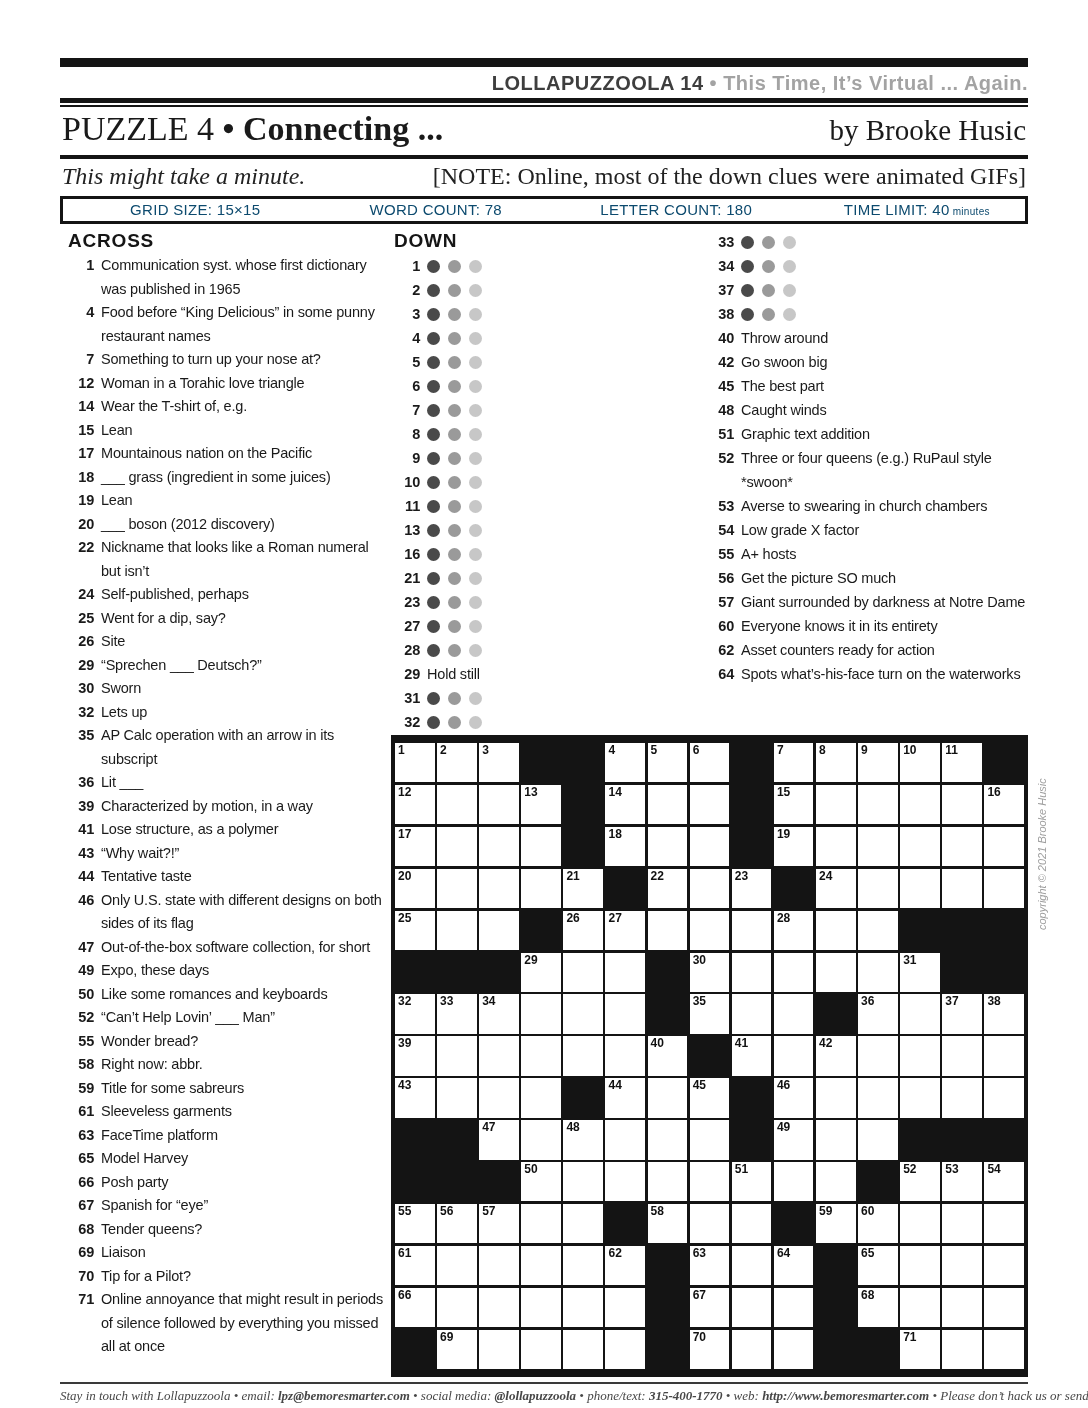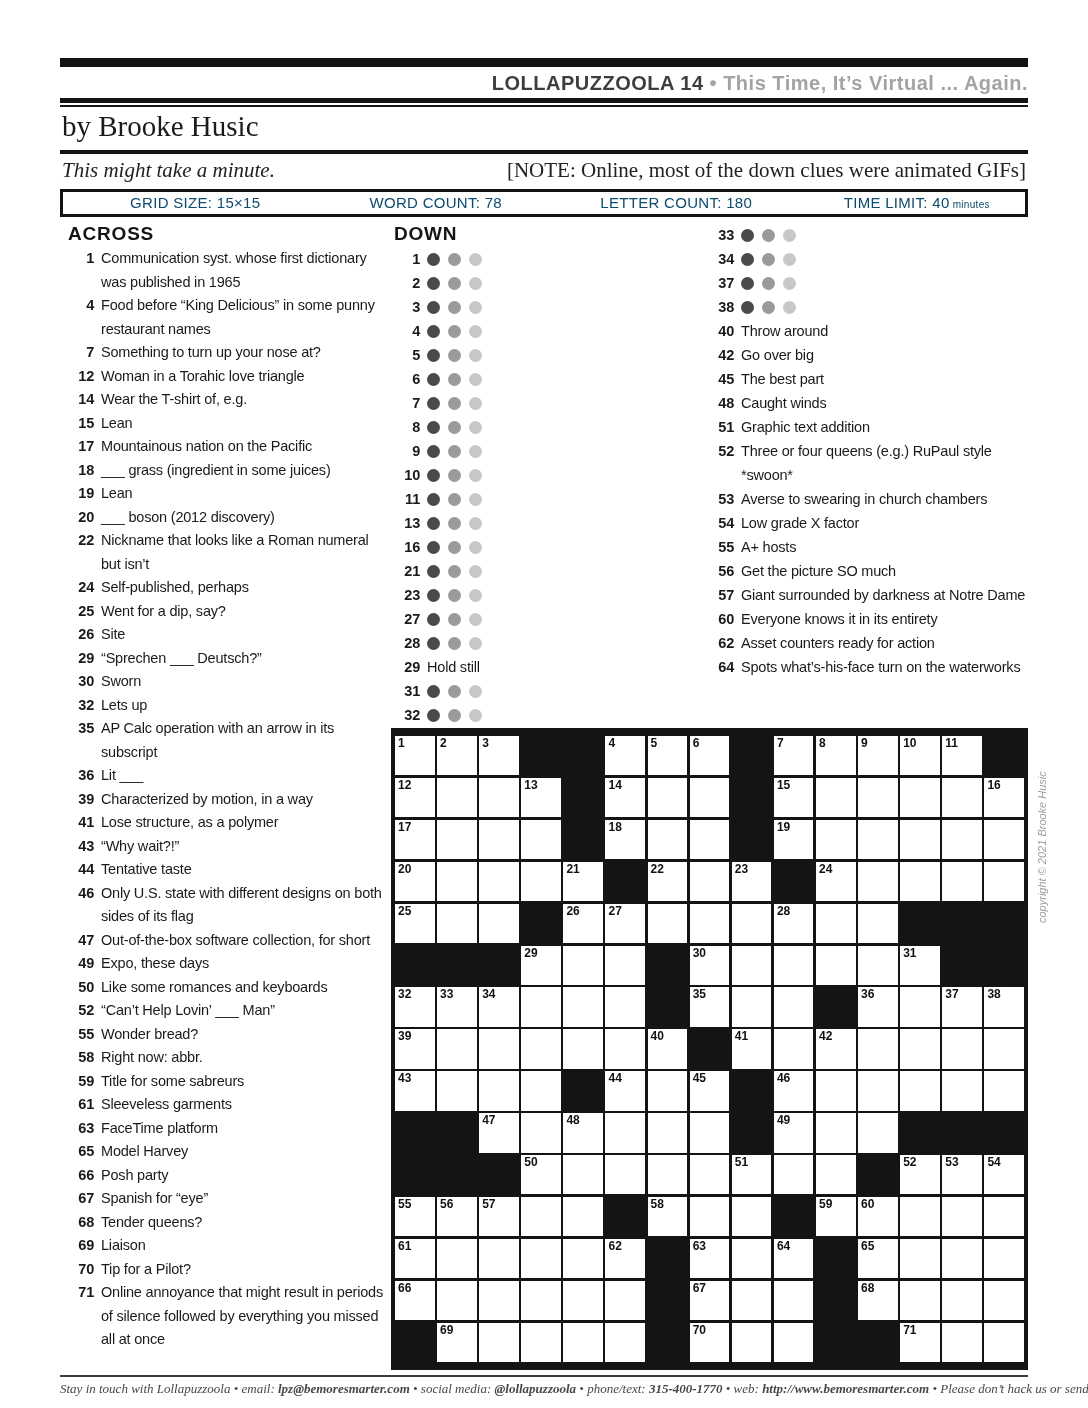--- a/index.html
+++ b/index.html
@@ -16,21 +16,21 @@
   .rule-thick { height:5px; background:#141414; }
   .rule-thin  { height:2px; background:#141414; margin-top:2px; }
   .rule-mid   { height:4px; background:#141414; }
 
   .title-row { display:flex; justify-content:space-between; align-items:baseline; padding:3px 2px 7px; }
   .puzzle-title { font-family:"Liberation Serif", serif; font-size:34px; }
   .title-reg { font-weight:400; }
   .title-bold { font-weight:700; }
   .byline { font-family:"Liberation Serif", serif; font-size:29px; font-weight:400; }
 
-  .subtitle-row { display:flex; justify-content:space-between; align-items:baseline; padding:4px 2px 6px; font-family:"Liberation Serif", serif; font-size:21px; color:#222; }
+  .subtitle-row { display:flex; justify-content:space-between; align-items:baseline; padding:4px 2px 6px; font-family:"Liberation Serif", serif; font-size:24px; color:#222; }
   .hint { font-style:italic; }
 
   .info-box { border:3px solid #141414; display:flex; padding:2px 0 3px; }
   .info-cell { flex:1; text-align:center; color:#0c4a6e; font-size:15px; letter-spacing:.3px; white-space:nowrap;margin-left:24px; }
   .info-small { font-size:10px; }
 
   .main { position:relative; height:1147px; margin-top:6px; }
   .col { position:absolute; top:0; }
   .across-col { left:8px;   width:322px; }
   .down-col   { left:334px; width:210px; }
@@ -70,20 +70,23 @@
   <div class="topbar"></div>
 
   <div class="banner">
     <span class="banner-title">LOLLAPUZZOOLA 14</span><span class="banner-tagline"> • This Time, It’s Virtual ... Again.</span>
   </div>
 
   <div class="rule-thick"></div>
   <div class="rule-thin"></div>
 
   <div class="title-row">
+    <div class="puzzle-title">
+      <span class="title-reg">PUZZLE 4 </span><span class="title-bold">• Connecting ...</span>
+    </div>
     <div class="byline">by Brooke Husic</div>
   </div>
 
   <div class="rule-mid"></div>
 
   <div class="subtitle-row">
     <div class="hint">This might take a minute.</div>
     <div class="note">[NOTE: Online, most of the down clues were animated GIFs]</div>
   </div>
 
@@ -365,21 +368,21 @@
           <div class="clue">
             <span class="cnum">38</span>
             <span class="ctext"><span class="dot d1"></span><span class="dot d2"></span><span class="dot d3"></span></span>
           </div>
           <div class="clue">
             <span class="cnum">40</span>
             <span class="ctext">Throw around</span>
           </div>
           <div class="clue">
             <span class="cnum">42</span>
-            <span class="ctext">Go over big</span>
+            <span class="ctext">Go swoon big</span>
           </div>
           <div class="clue">
             <span class="cnum">45</span>
             <span class="ctext">The best part</span>
           </div>
           <div class="clue">
             <span class="cnum">48</span>
             <span class="ctext">Caught winds</span>
           </div>
           <div class="clue">

